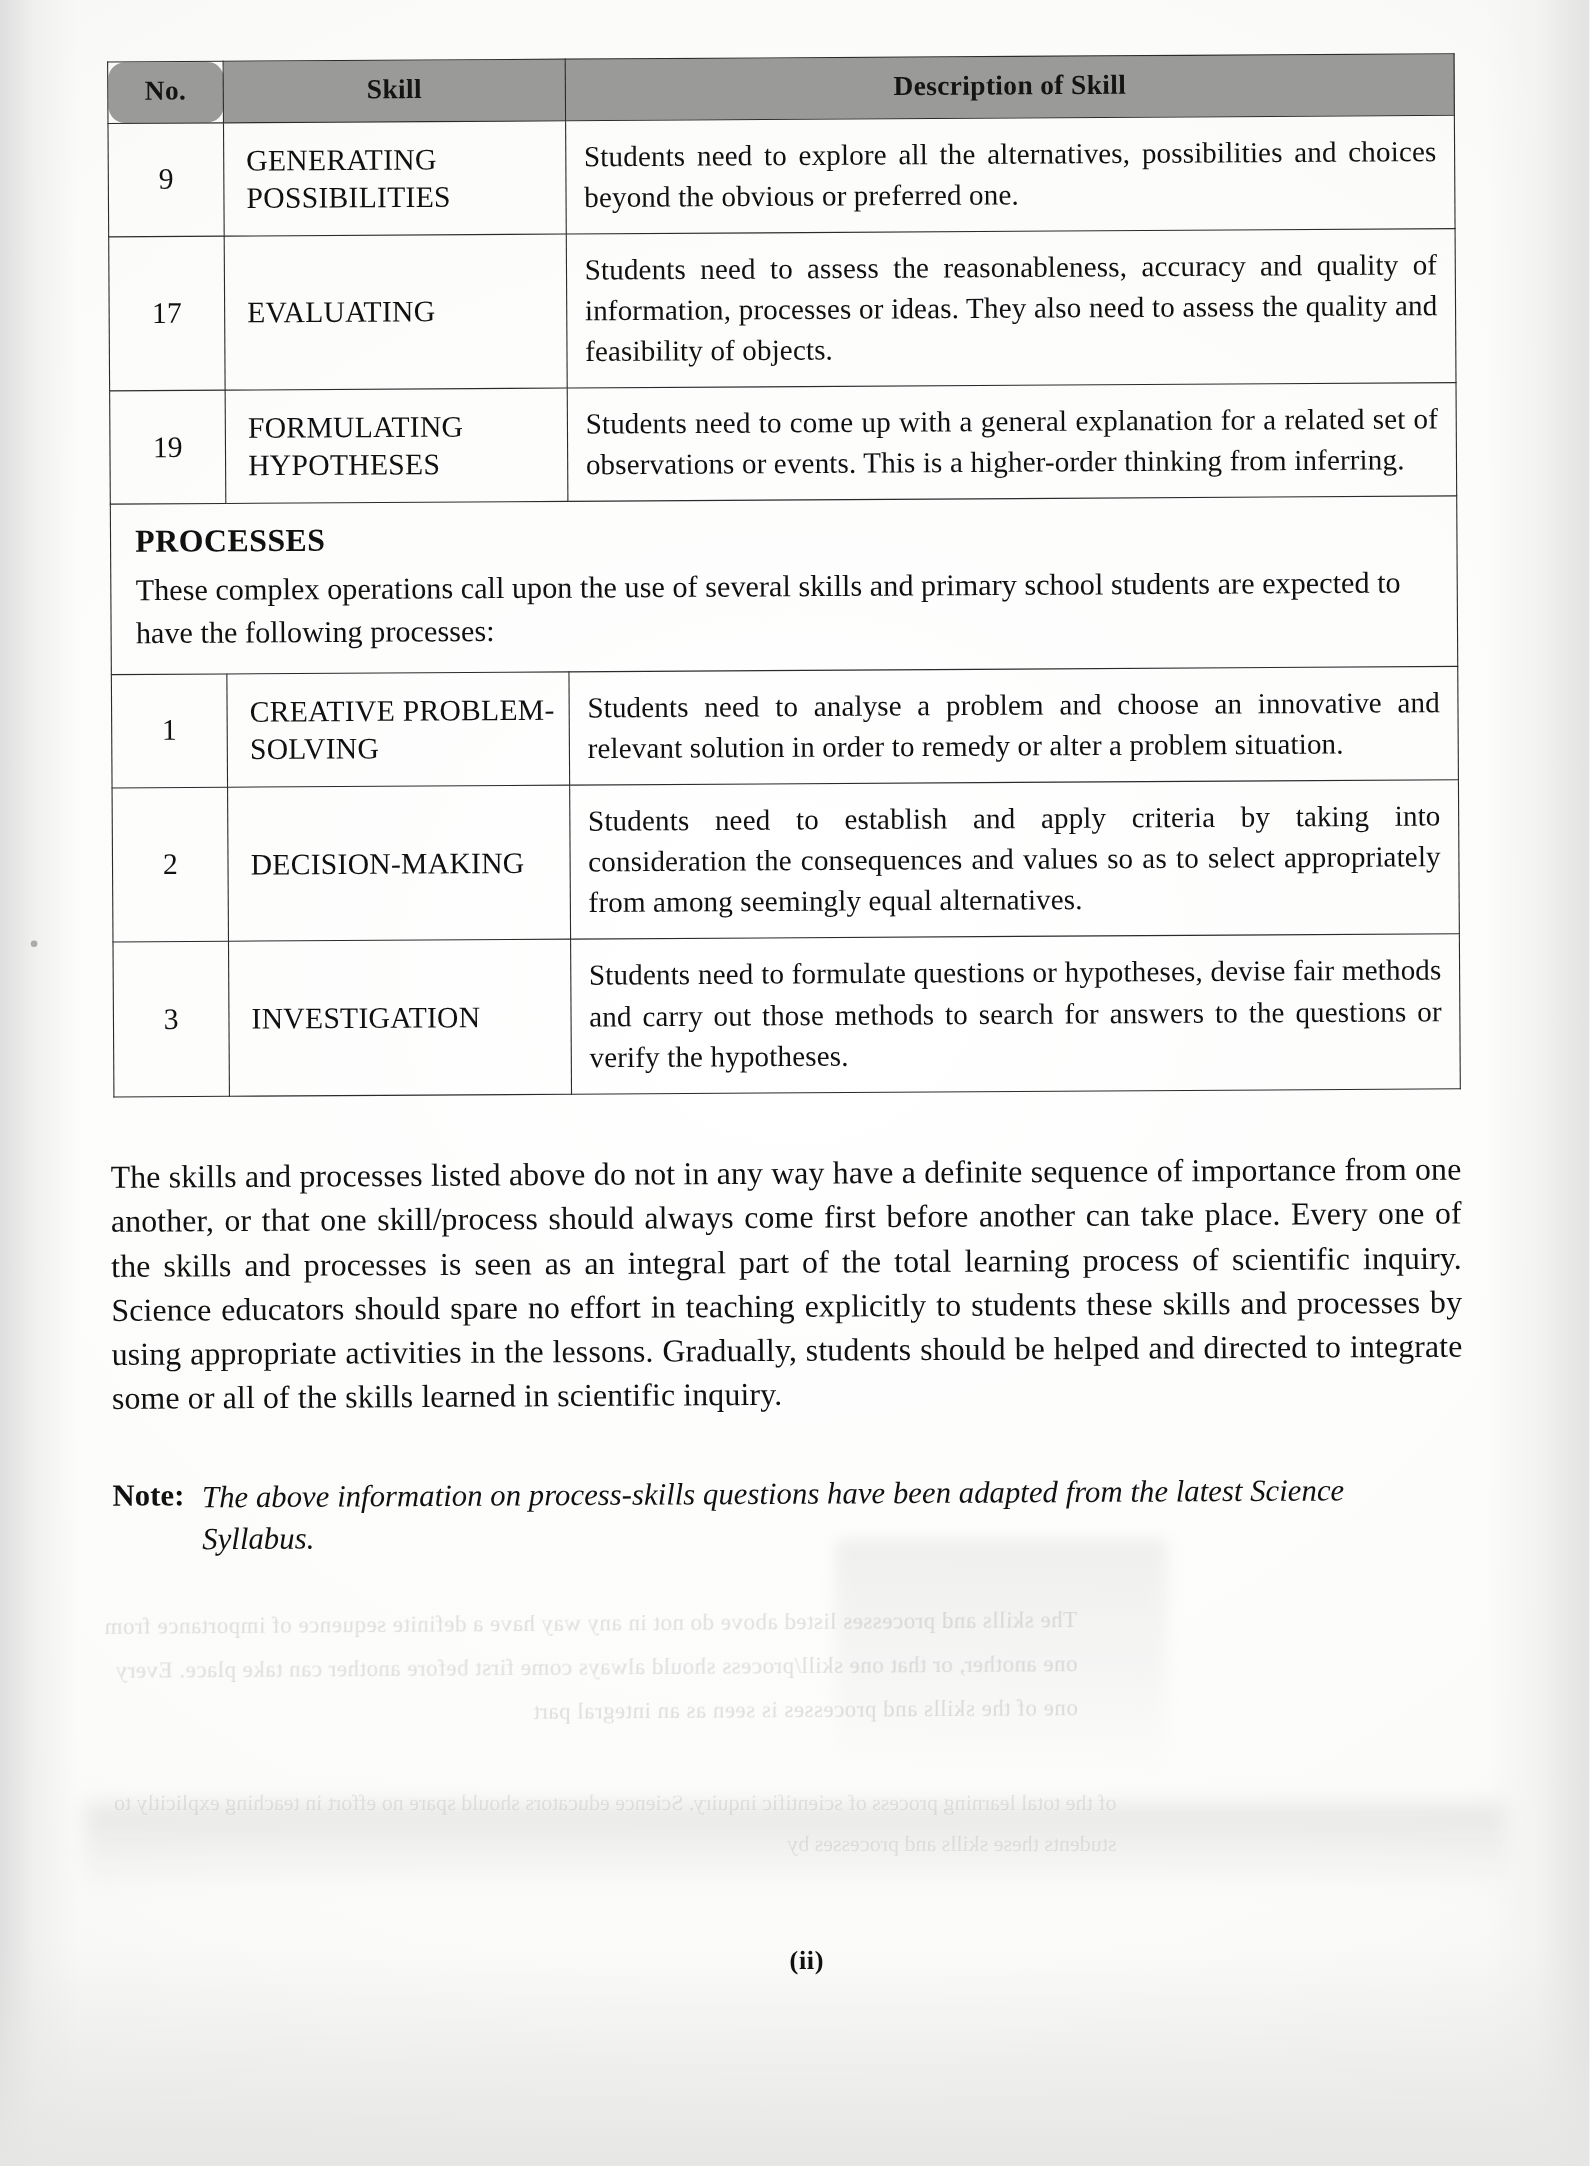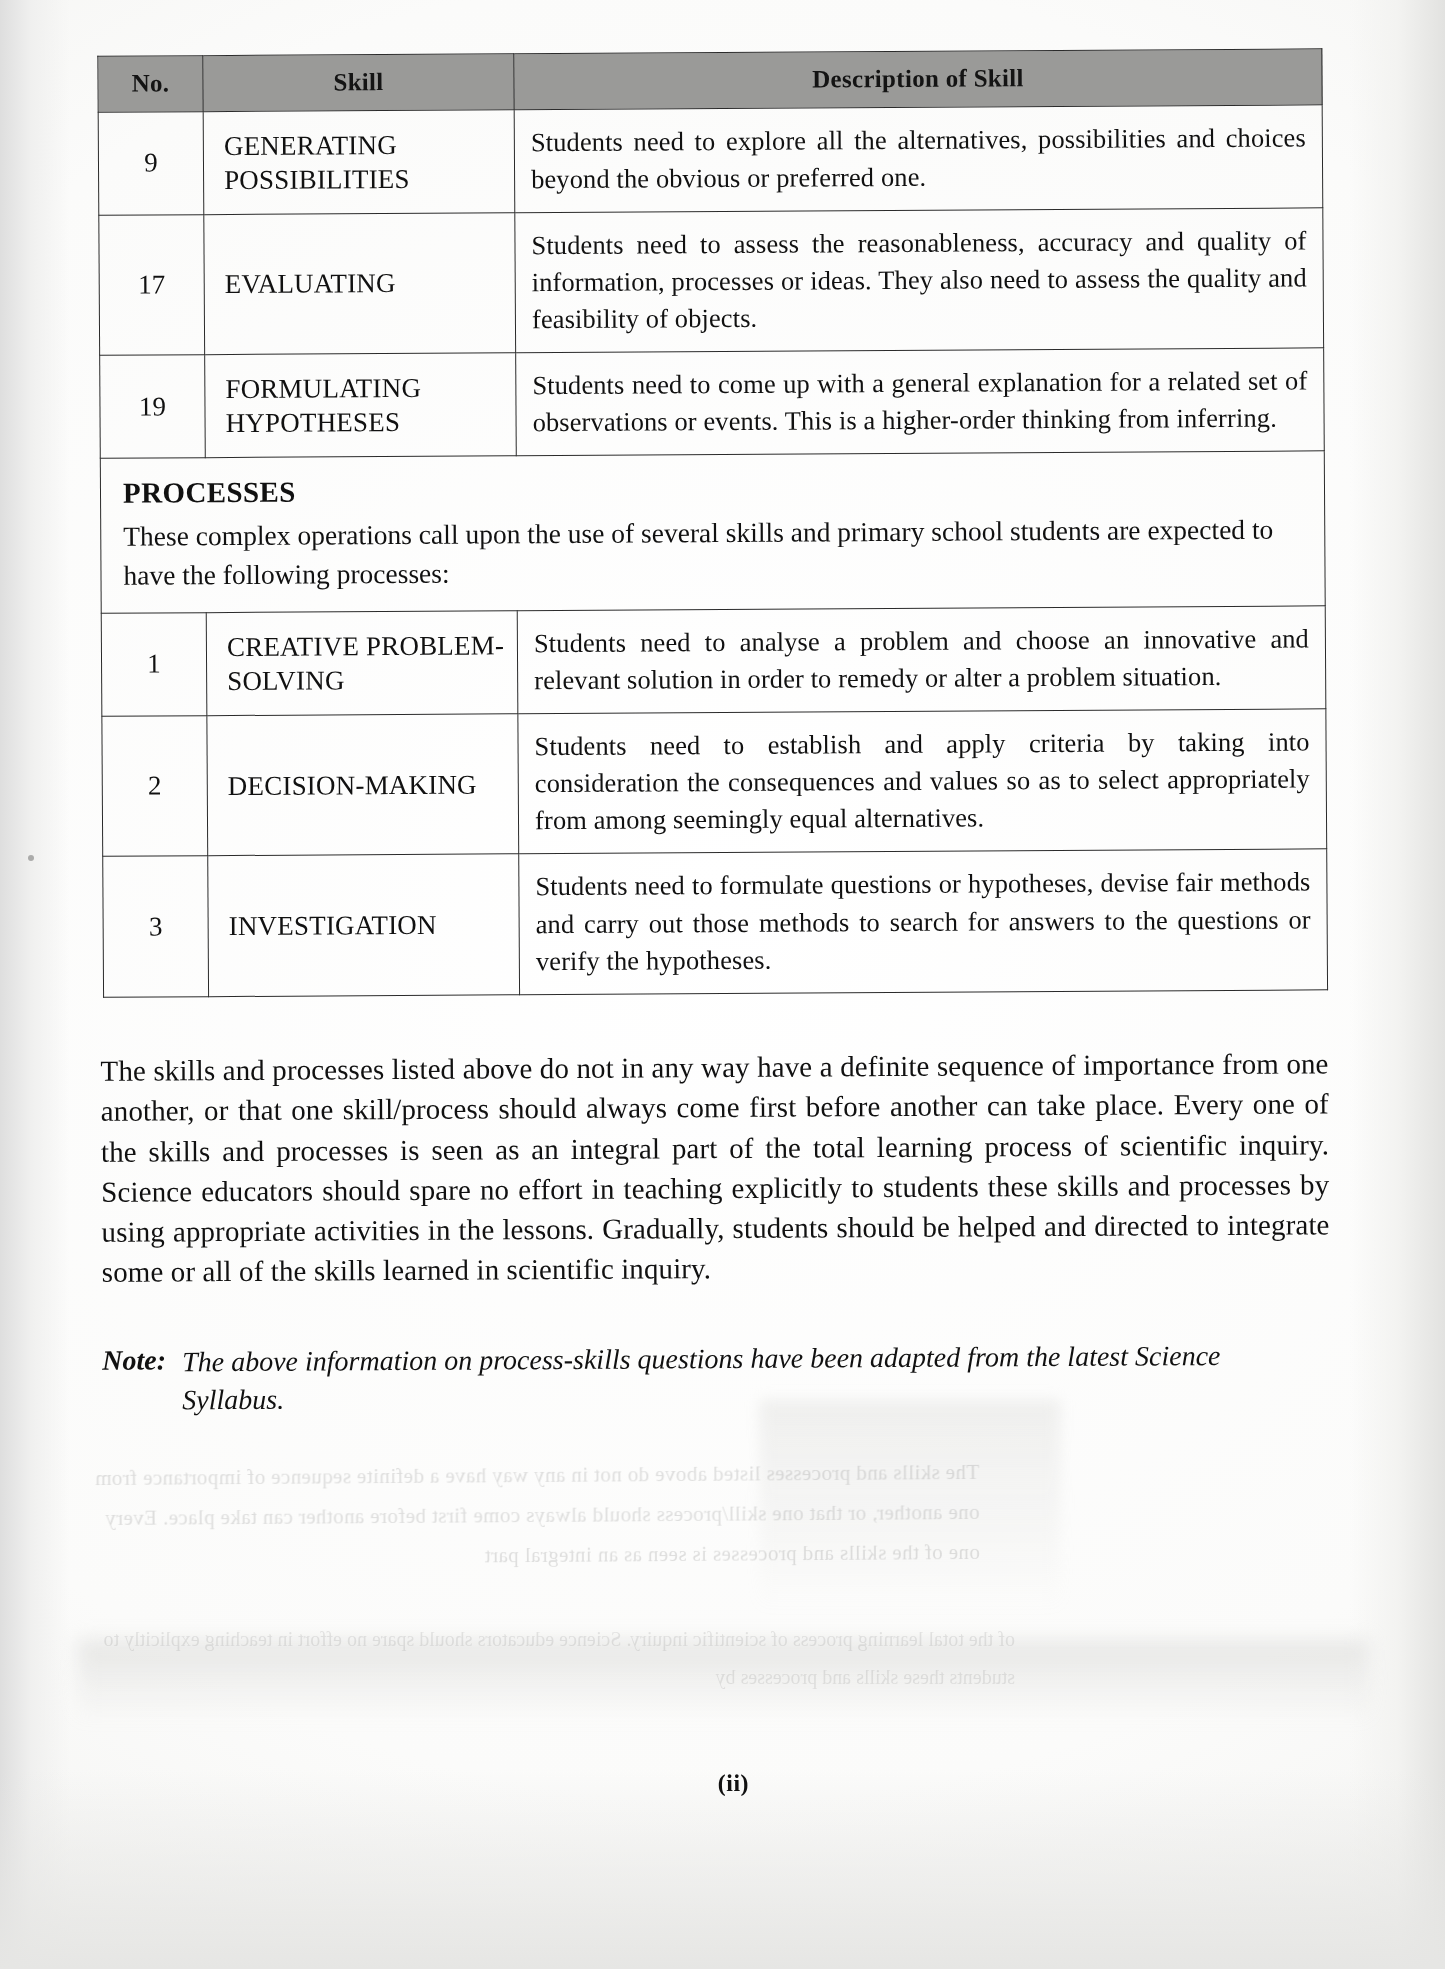--- a/index.html
+++ b/index.html
@@ -122,21 +122,21 @@
   }
   .doc-table thead th {
     background: #9a9a98;
     color: #141414;
     font-weight: bold;
     font-size: 25px;
     padding: 11px 10px;
     text-align: center;
     letter-spacing: 0.3px;
   }
-  th.col-no   { width: 84px; }
+  th.col-no   { width: 84px; border-radius: 15px; }
   th.col-skill{ width: 290px; }
   th.col-desc { }
 
   td.cell-no {
     text-align: center;
     font-size: 27px;
   }
   td.cell-skill {
     font-size: 27px;
     letter-spacing: 0.2px;
@@ -186,21 +186,20 @@
     position: absolute;
     left: 94px;
     top: 1340px;
     width: 1228px;
     display: flex;
     align-items: flex-start;
     gap: 16px;
   }
   .note-label {
     font-weight: bold;
-    font-style: italic;
     font-size: 28px;
     white-space: nowrap;
     padding-top: 1px;
   }
   .note-text {
     font-style: italic;
     font-size: 28px;
     line-height: 1.36;
     text-align: left;
     max-width: 1128px;

